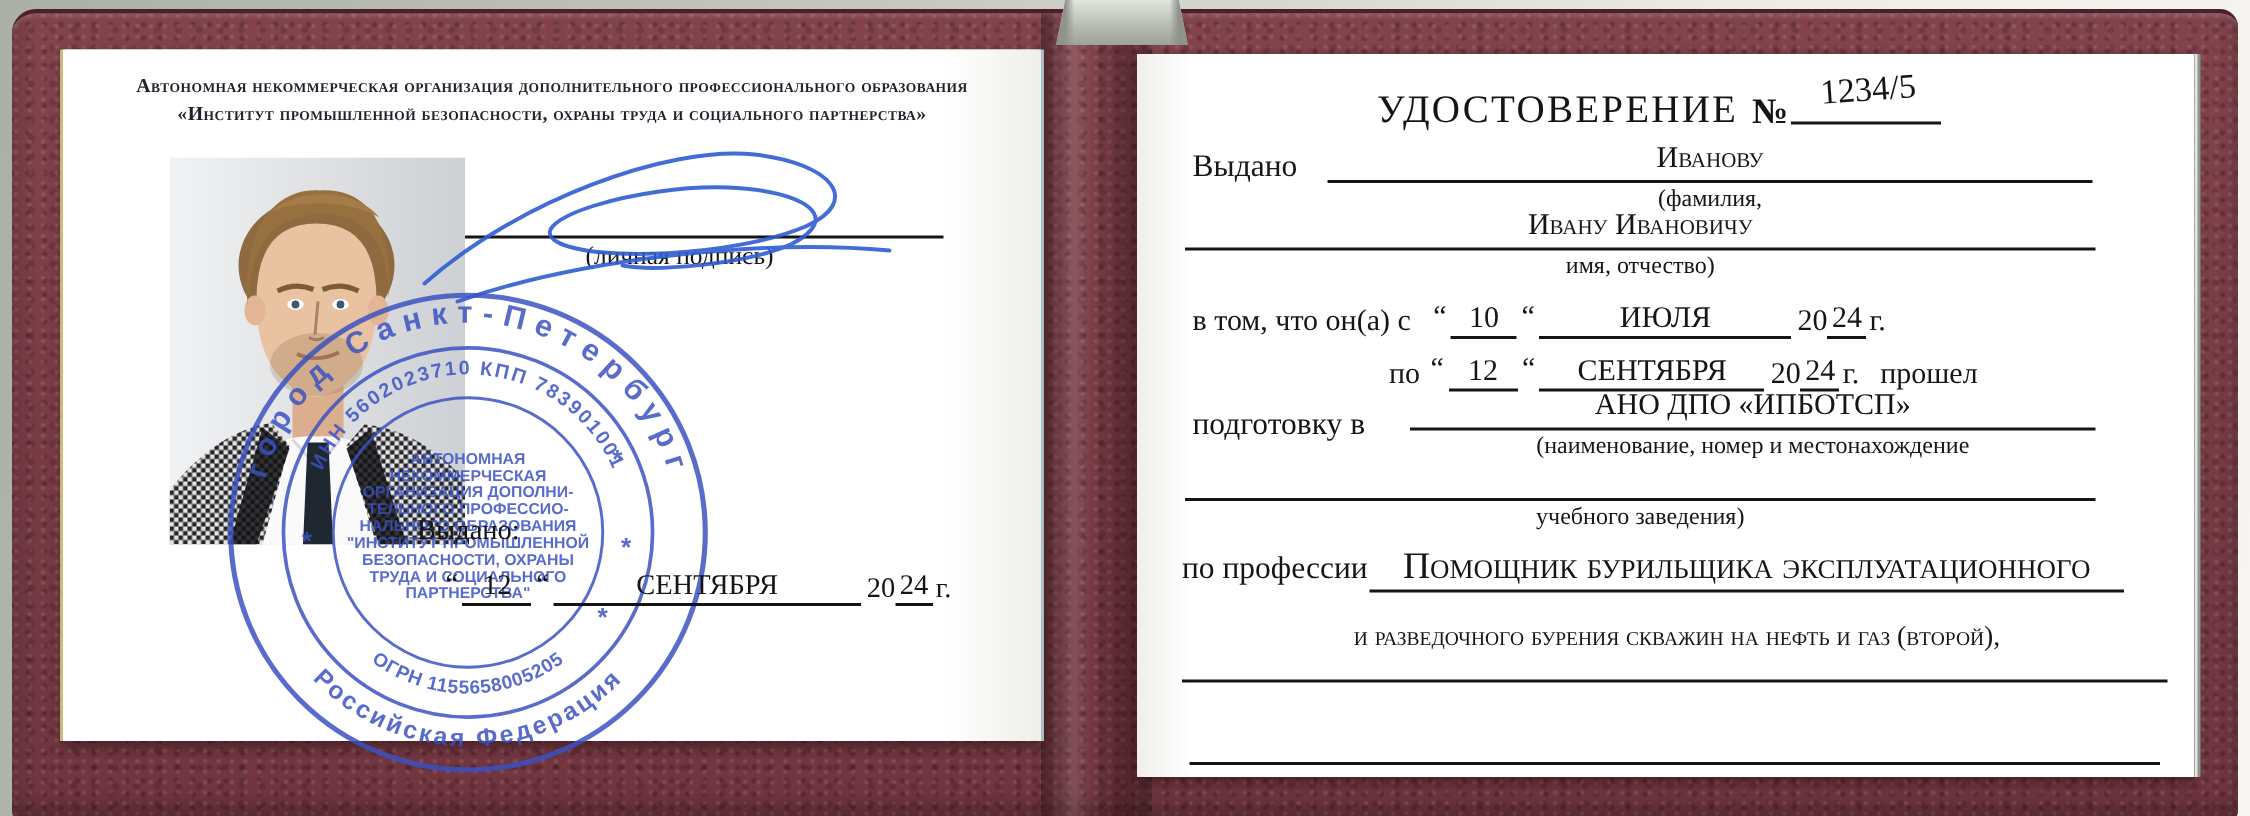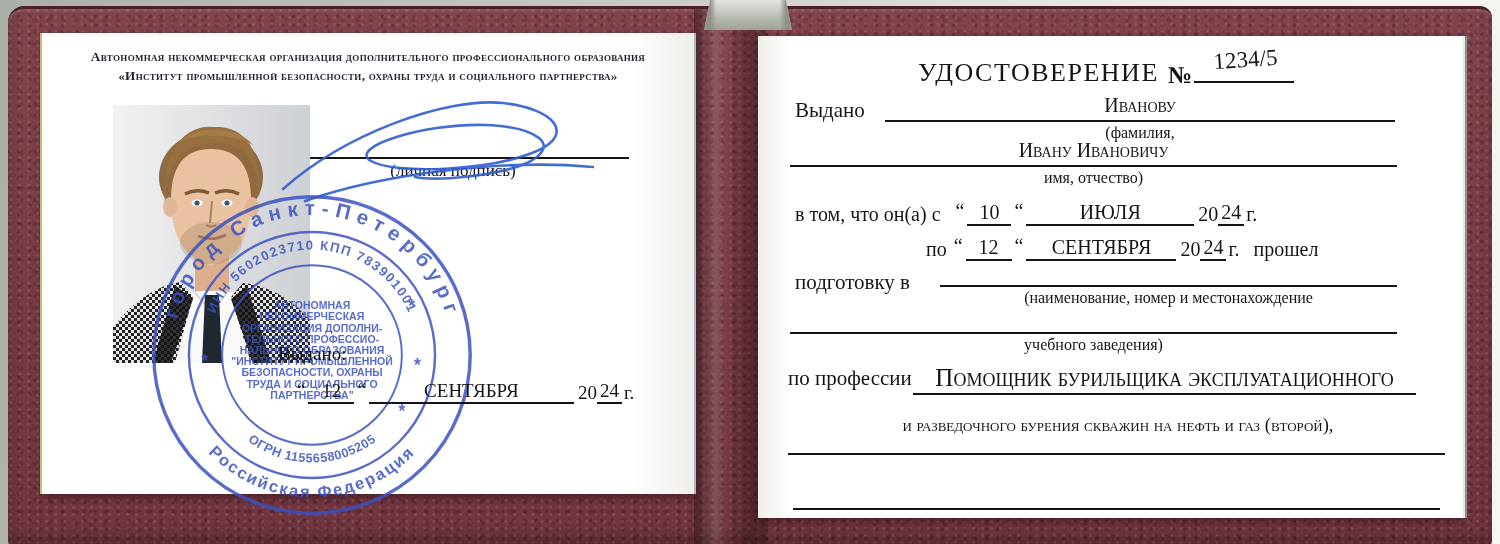--- a/index.html
+++ b/index.html
@@ -207,20 +207,21 @@
     <span class="q">“</span>
     <span class="dbox sc" style="width:150px">СЕНТЯБРЯ</span>
     <span class="y20">20</span>
     <span class="yy">24</span>
     <span class="era">г.</span>
     <span style="margin-left:8px">прошел</span>
   </div>
 
   <div class="abs rlabel" style="left:37px;top:234px">подготовку в</div>
   <div class="ln" style="left:182px;top:249px;width:457px"></div>
+  <div class="abs ctr rvalue" style="left:182px;top:223px;width:457px">АНО ДПО «ИПБОТСП»</div>
   <div class="abs ctr rcap" style="left:182px;top:253px;width:457px">(наименование, номер и местонахождение</div>
 
   <div class="ln" style="left:32px;top:296px;width:607px"></div>
   <div class="abs ctr rcap" style="left:32px;top:300px;width:607px">учебного заведения)</div>
 
   <div class="abs rlabel" style="left:30px;top:330px">по профессии</div>
   <div class="ln" style="left:155px;top:357px;width:503px"></div>
   <div class="abs ctr rvalue" style="left:155px;top:328px;width:503px;font-size:25px">Помощник бурильщика эксплуатационного</div>
 
   <div class="abs ctr rvalue" style="left:35px;top:379px;width:650px;font-size:18.5px">и разведочного бурения скважин на нефть и газ (второй),</div>

